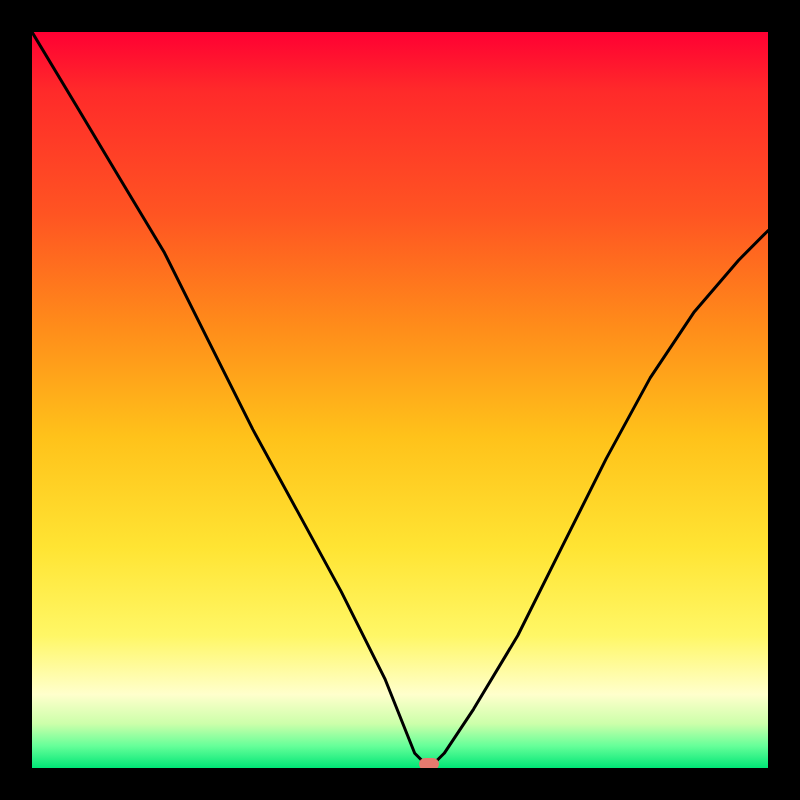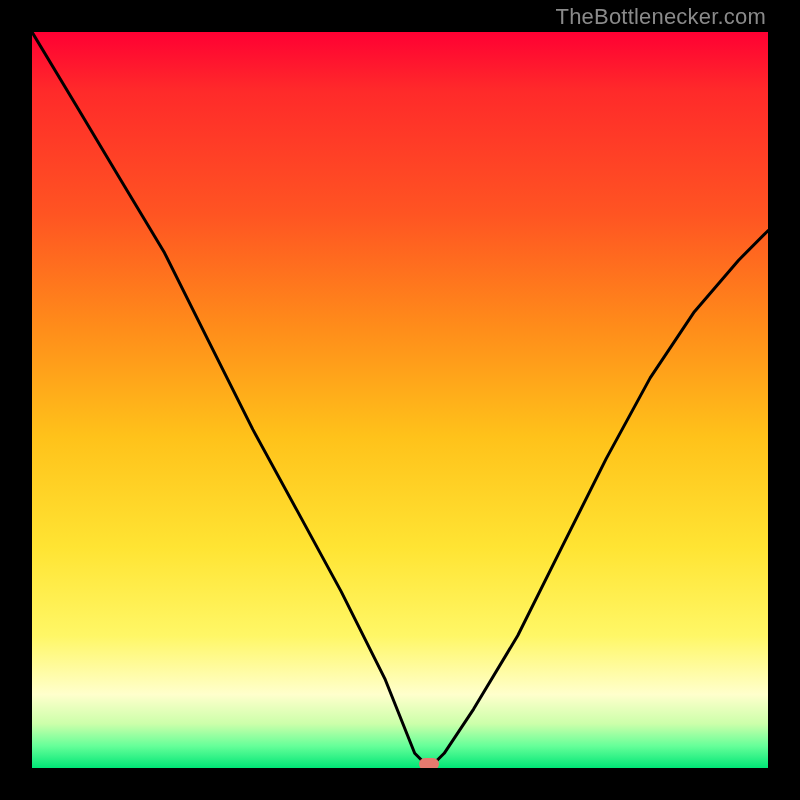--- a/index.html
+++ b/index.html
@@ -70,14 +70,13 @@
 <body>
 
 <div class="frame">
   <div class="plot-area">
     <div class="gradient"></div>
     <svg class="curve" viewBox="0 0 736 736" preserveAspectRatio="none">
       <path id="curve-path" d="M0.0 0.0 L44.2 73.6 L88.3 147.2 L132.5 220.8 L176.6 309.1 L220.8 397.4 L265.0 478.4 L309.1 559.4 L353.3 647.7 L382.7 721.3 L397.4 736.0 L412.2 721.3 L441.6 677.1 L485.8 603.5 L529.9 515.2 L574.1 426.9 L618.2 345.9 L662.4 279.7 L706.6 228.2 L736.0 198.7 " fill="none" stroke="#000" stroke-width="3" stroke-linejoin="round" stroke-linecap="round"></path>
     </svg>
     <div id="marker" class="marker" style="left: 397.44px; top: 732px;"></div>
   </div>
-  <div class="watermark">TheBottlenecker.com</div>
 </div>
 
 </body></html>

